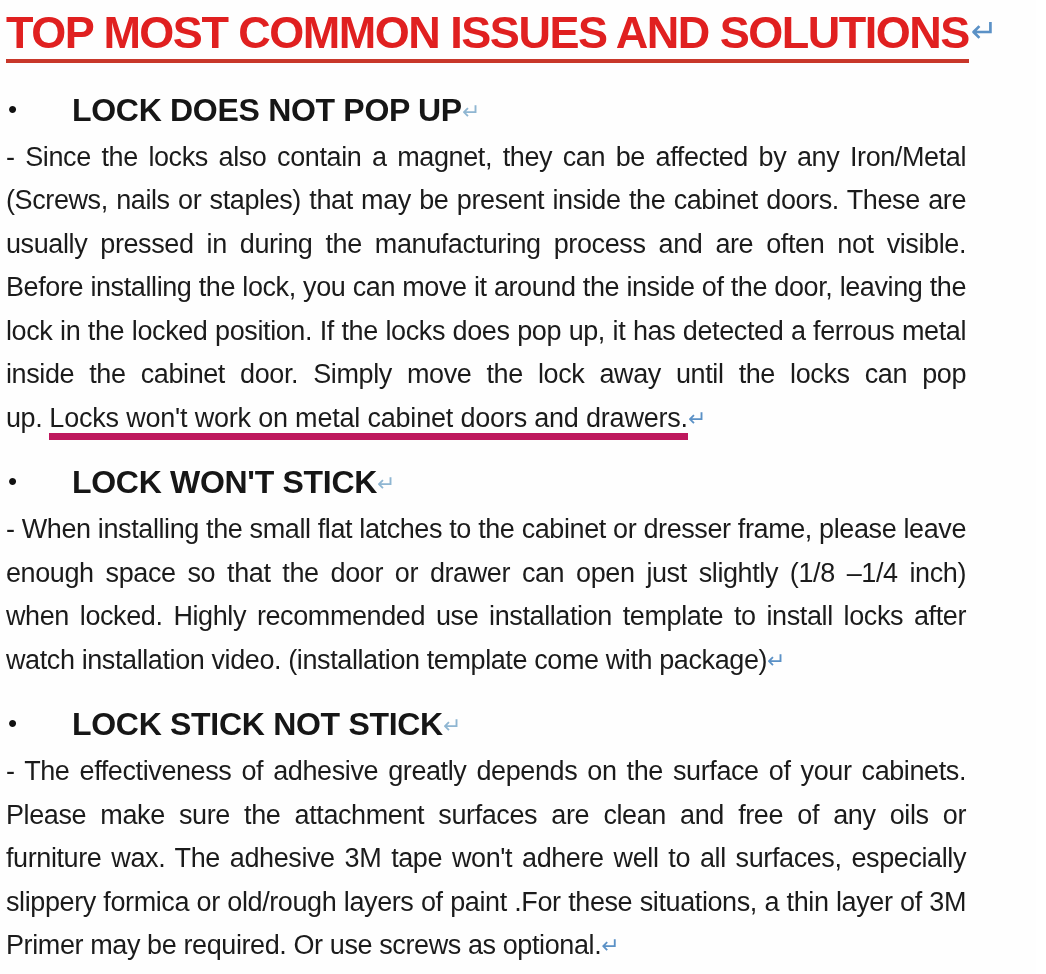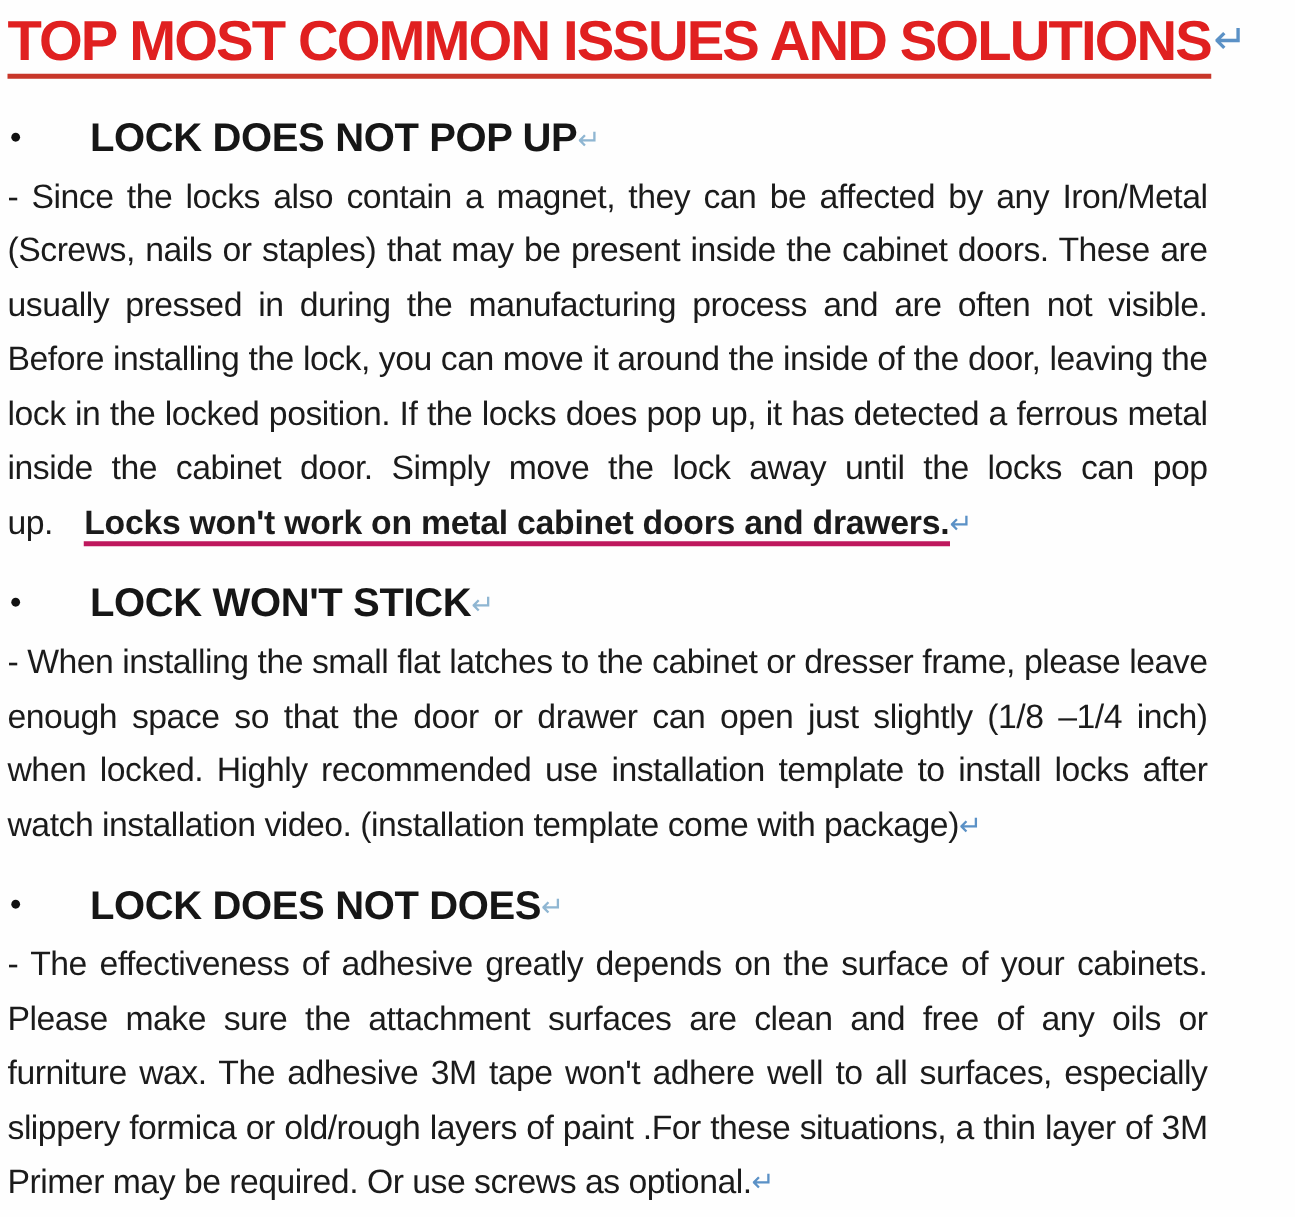--- a/index.html
+++ b/index.html
@@ -81,23 +81,23 @@
     letter-spacing: -0.4px;
     line-height: 43.5px;
     text-align: justify;
     color: #1b1b1b;
   }
   .body-return {
     font-size: 22px;
     vertical-align: 1px;
   }
   .bold-note {
-    font-weight: 700;
-    border-bottom: 4px solid #be185d;
-    margin-left: 25px;
+    font-weight: 400;
+    border-bottom: 7px solid #be185d;
+    margin-left: 7px;
     letter-spacing: -0.2px;
   }
 </style>
 </head>
 <body>
 
 <div class="page">
 
   <h1 class="doc-title">
     <span class="title-text">TOP MOST COMMON ISSUES AND SOLUTIONS</span><span class="return-mark title-return">↵</span>
@@ -115,18 +115,18 @@
     <div class="heading-row">
       <span class="bullet">•</span>
       <h2 class="issue-heading">LOCK WON'T STICK</h2><span class="return-mark heading-return">↵</span>
     </div>
     <p class="issue-body"><span>- When installing the small flat latches to the cabinet or dresser frame, please leave enough space so that the door or drawer can open just slightly (1/8 –1/4 inch) when locked. Highly recommended use installation template to install locks after watch installation video. (installation template come with package)</span><span class="return-mark body-return">↵</span></p>
   </section>
 
   <section class="issue">
     <div class="heading-row">
       <span class="bullet">•</span>
-      <h2 class="issue-heading">LOCK DOES NOT DOES</h2><span class="return-mark heading-return">↵</span>
+      <h2 class="issue-heading">LOCK STICK NOT STICK</h2><span class="return-mark heading-return">↵</span>
     </div>
     <p class="issue-body"><span>- The effectiveness of adhesive greatly depends on the surface of your cabinets. Please make sure the attachment surfaces are clean and free of any oils or furniture wax. The adhesive 3M tape won't adhere well to all surfaces, especially slippery formica or old/rough layers of paint .For these situations, a thin layer of 3M Primer may be required. Or use screws as optional.</span><span class="return-mark body-return">↵</span></p>
   </section>
 
 </div>
 
 </body></html>

